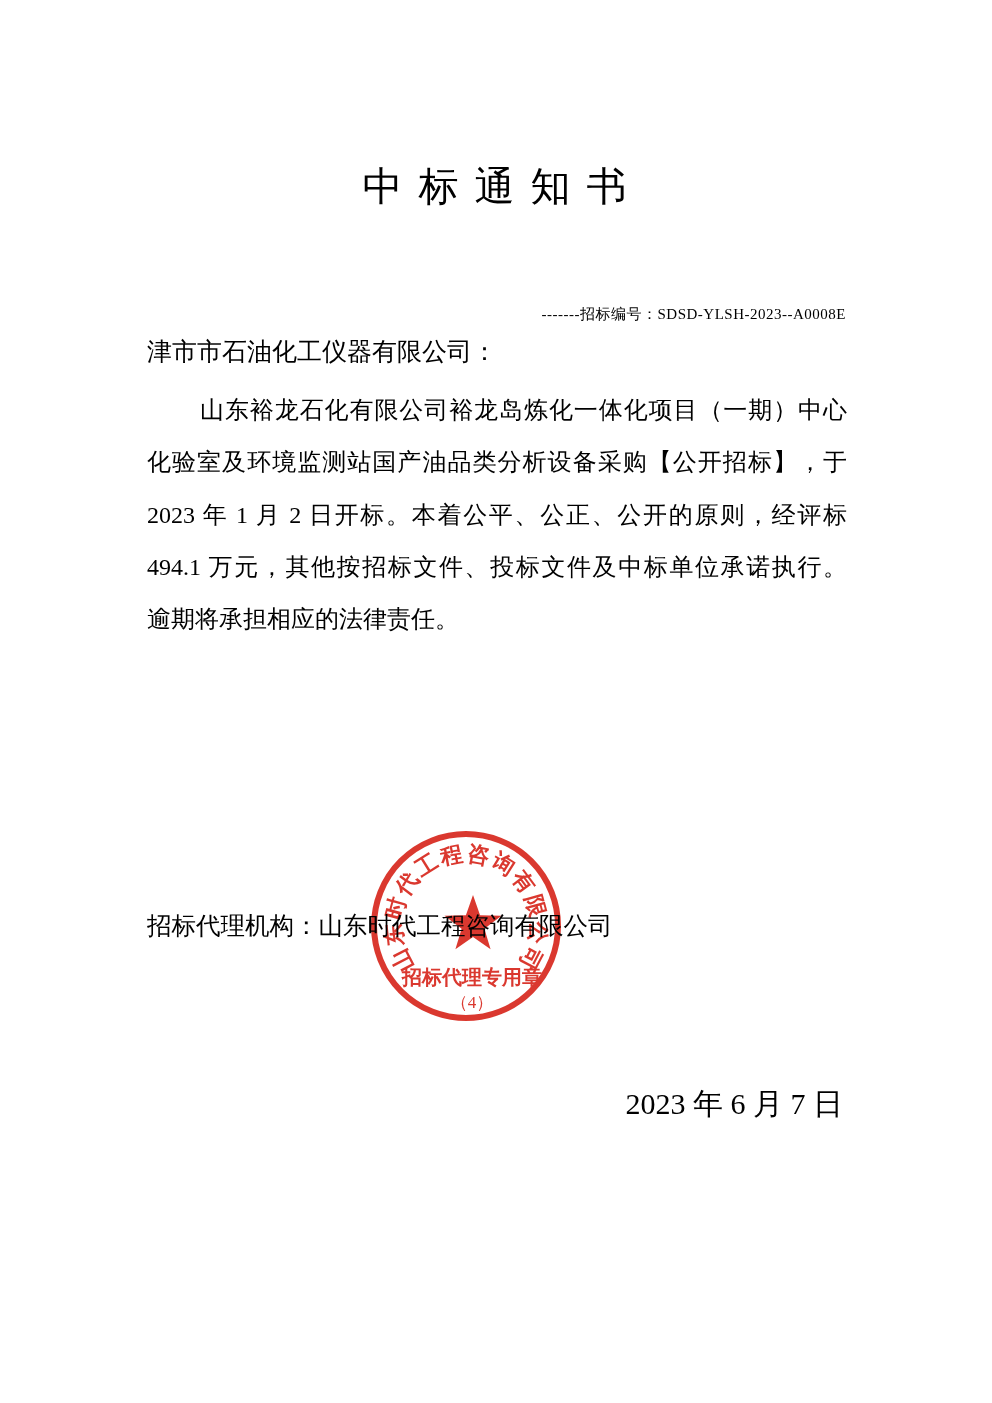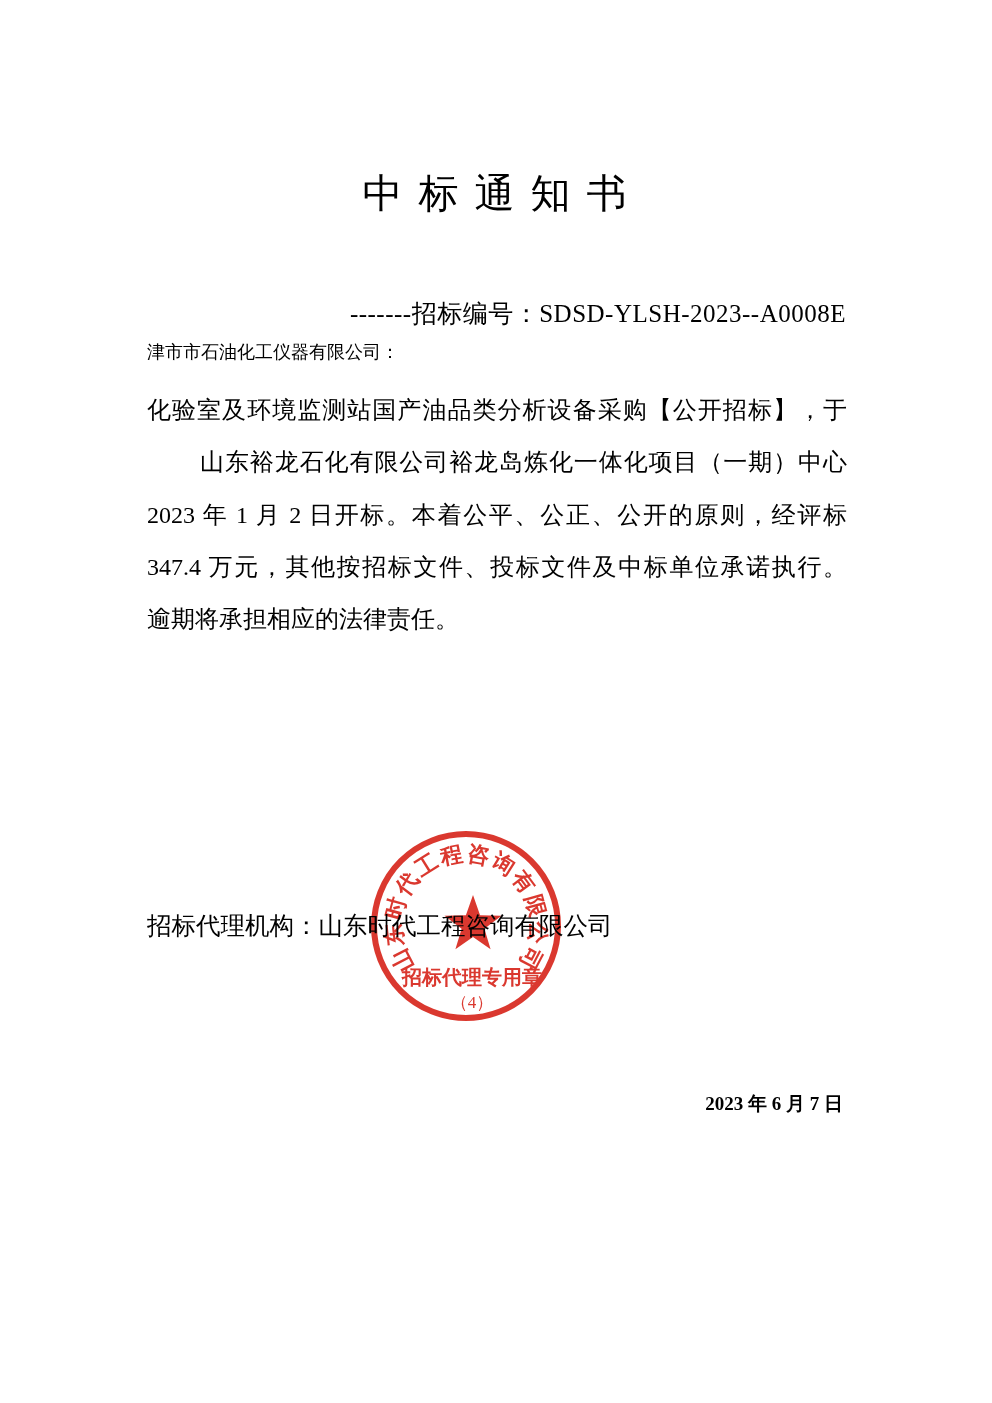--- a/index.html
+++ b/index.html
@@ -7,39 +7,39 @@
     position: relative;
     width: 992px;
     height: 1403px;
     background: #ffffff;
     overflow: hidden;
     font-family: "Liberation Serif", "DejaVu Serif", serif;
     color: #000000;
   }
   .doc-title {
     position: absolute;
-    top: 168px; left: 0; right: 0;
+    top: 161px; left: 0; right: 0;
     text-align: center;
     font-size: 40px;
     letter-spacing: 3px;
     line-height: 52px;
     white-space: nowrap;
   }
   .tender-no {
     position: absolute;
     top: 299px; right: 146px;
-    font-size: 25px;
+    font-size: 15px;
     line-height: 30px;
     letter-spacing: 0.5px;
     white-space: nowrap;
   }
   .addressee {
     position: absolute;
     top: 326px; left: 147px; width: 700px;
-    font-size: 18px;
+    font-size: 25px;
     line-height: 52px;
     white-space: nowrap;
   }
   .body-block {
     position: absolute;
     top: 384px; left: 147px; width: 700px;
     font-size: 24px;
   }
   .bodyline {
     line-height: 52.3px;
@@ -53,24 +53,23 @@
     position: absolute;
     top: 908px; left: 147px;
     font-size: 24.5px;
     line-height: 36px;
     white-space: nowrap;
     z-index: 1;
   }
   .date-line {
     position: absolute;
     top: 1088px; right: 149px;
-    font-size: 19px;
+    font-size: 30px;
     line-height: 32px;
     white-space: nowrap;
-    font-weight: bold;
   }
   .stamp {
     position: absolute;
     left: 366px; top: 826px;
     width: 200px; height: 200px;
     z-index: 2;
     mix-blend-mode: multiply;
     opacity: 0.93;
   }
   .ring-text {
@@ -94,24 +93,24 @@
 
 <div class="page">
 
   <div class="doc-title">中 标 通 知 书</div>
 
   <div class="tender-no">-------招标编号：SDSD-YLSH-2023--A0008E</div>
 
   <div class="addressee">津市市石油化工仪器有限公司：</div>
 
   <div class="body-block">
+    <div class="bodyline ind">山东裕龙石化有限公司裕龙岛炼化一体化项目（一期）中心</div>
     <div class="bodyline">化验室及环境监测站国产油品类分析设备采购【公开招标】，于</div>
-    <div class="bodyline ind">山东裕龙石化有限公司裕龙岛炼化一体化项目（一期）中心</div>
     <div class="bodyline">2023 年 1 月 2 日开标。本着公平、公正、公开的原则，经评标</div>
-    <div class="bodyline">347.4 万元，其他按招标文件、投标文件及中标单位承诺执行。</div>
+    <div class="bodyline">494.1 万元，其他按招标文件、投标文件及中标单位承诺执行。</div>
     <div class="bodyline noj">逾期将承担相应的法律责任。</div>
   </div>
 
   <div class="agency-line">招标代理机构：山东时代工程咨询有限公司</div>
 
   <div class="date-line">2023 年 6 月 7 日</div>
 
   <svg class="stamp" viewBox="0 0 200 200" xmlns="http://www.w3.org/2000/svg">
     <circle cx="100" cy="100" r="92" fill="none" stroke-width="6" stroke="#d8291f"></circle>
     <path id="ring-arc" d="M 50.2,141.8 A 65,65 0 1 1 149.8,141.8" fill="none"></path>

